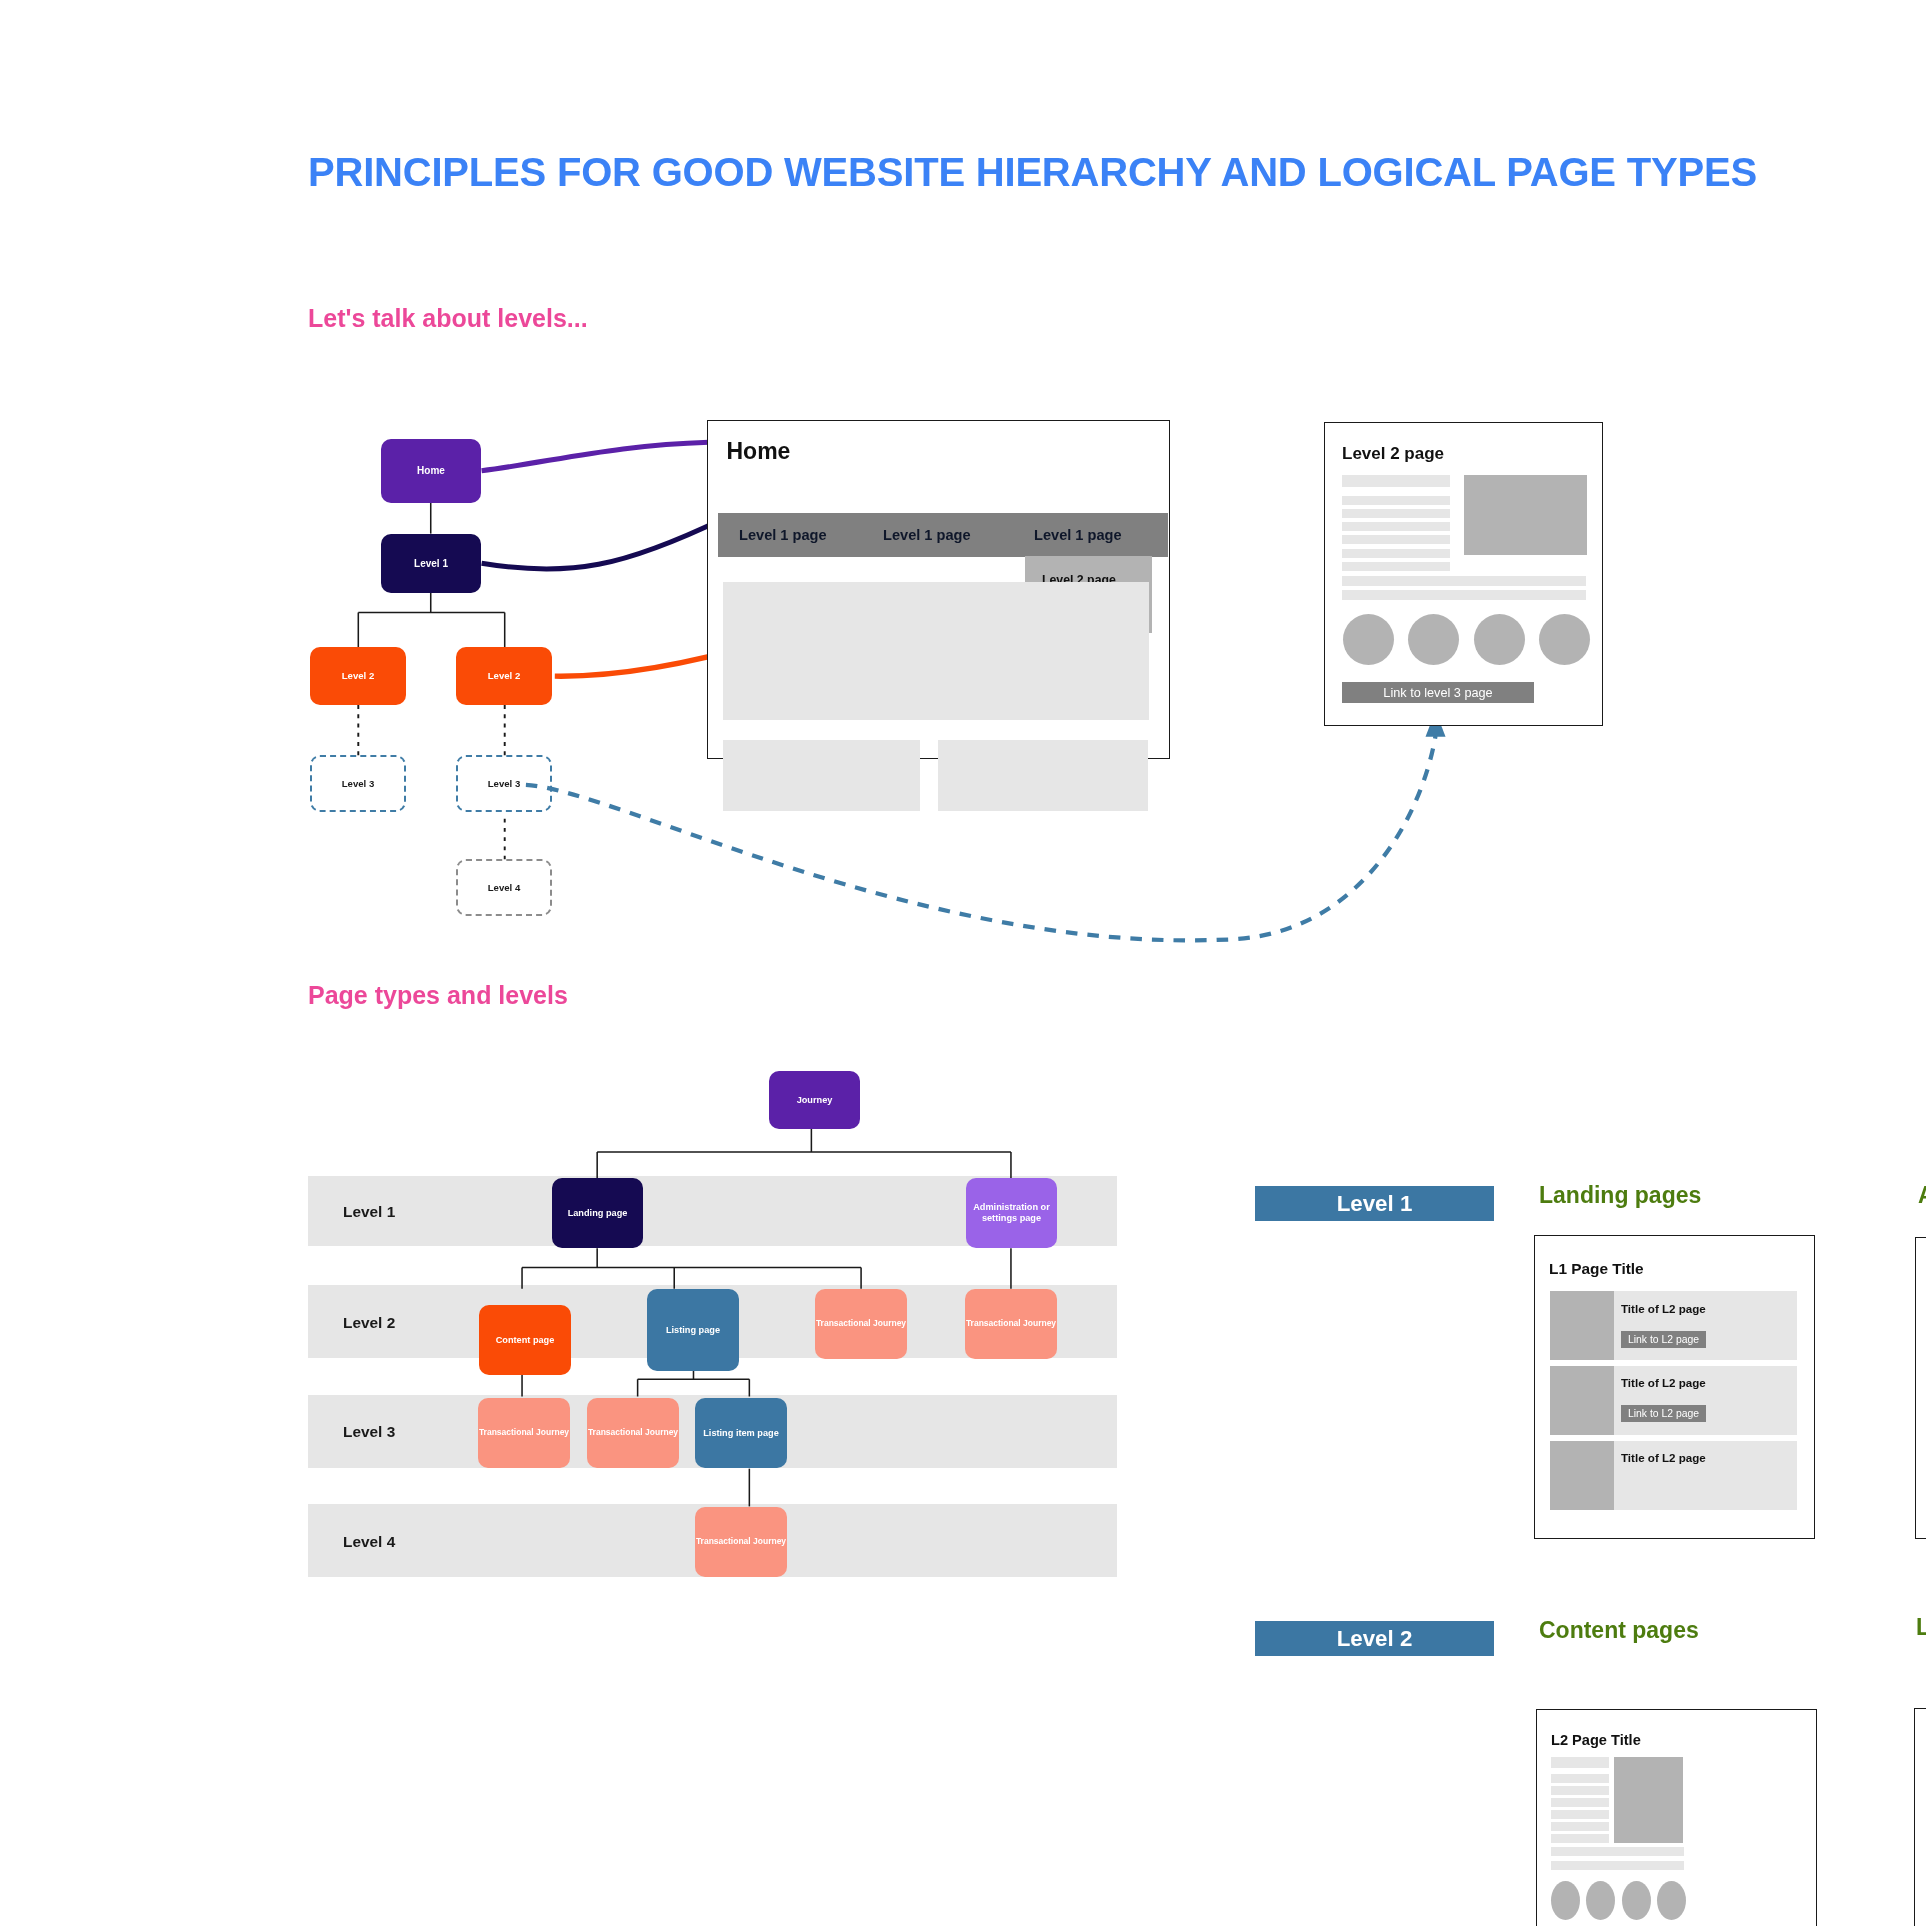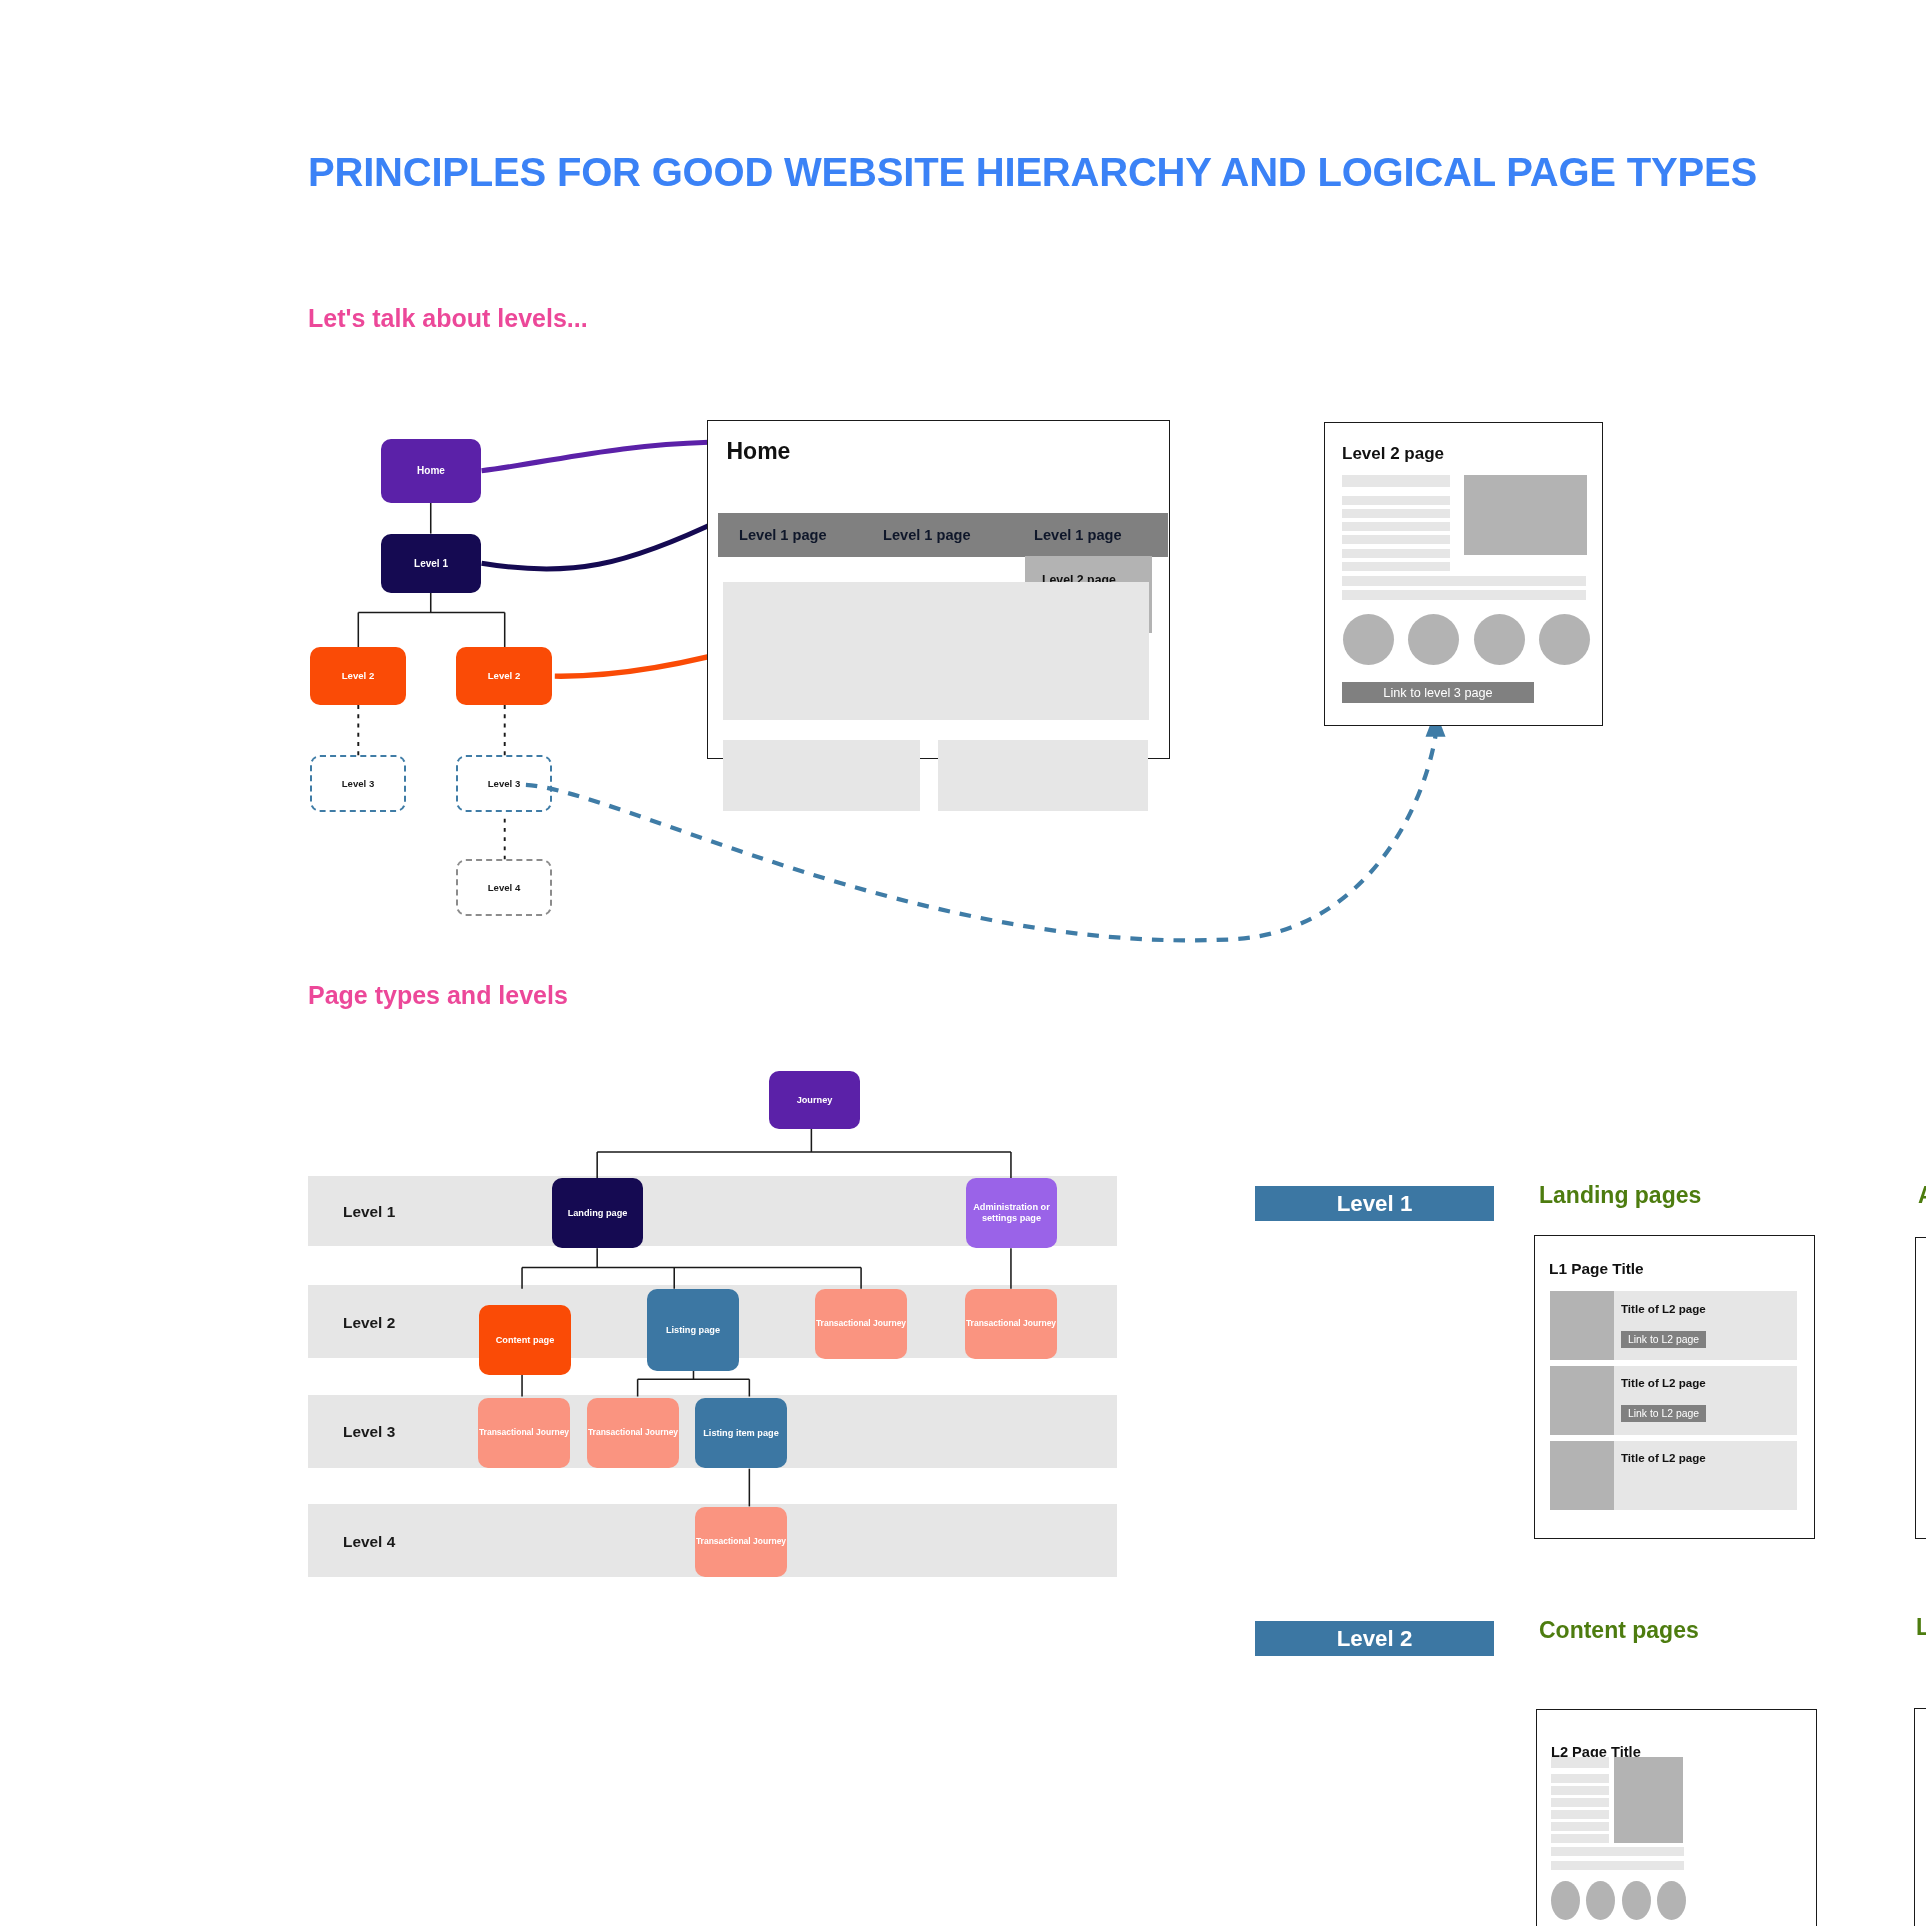--- a/index.html
+++ b/index.html
@@ -318,21 +318,21 @@
 
   <div class="level-chip" style="left:1255px; top:1621px;">
     <span>Level 2</span>
   </div>
 
   <div class="panel-heading" style="left:1539px; top:1617px;">Content pages</div>
 
   <div class="panel-heading" style="left:1916px; top:1614px;">Listing pages</div>
 
   <div class="frame" style="left:1536px; top:1709px; width:281px; height:283px;">
-    <div class="frame-title" style="left:14px; top:22.3px; font-size:14.6px;margin-top:12px;">L2 Page Title</div>
+    <div class="frame-title" style="left:14px; top:22.3px; font-size:14.6px;">L2 Page Title</div>
 
     <div class="bar g-light" style="left:14px; top:47px; width:58px; height:10.8px;"></div>
     <div class="bar g-light" style="left:14px; top:64px; width:58px; height:8.5px;"></div>
     <div class="bar g-light" style="left:14px; top:76px; width:58px; height:8.5px;"></div>
     <div class="bar g-light" style="left:14px; top:88px; width:58px; height:8.5px;"></div>
     <div class="bar g-light" style="left:14px; top:100px; width:58px; height:8.5px;"></div>
     <div class="bar g-light" style="left:14px; top:112px; width:58px; height:8.5px;"></div>
     <div class="bar g-light" style="left:14px; top:124px; width:58px; height:8.5px;"></div>
     <div class="bar g-mid" style="left:77px; top:47px; width:69px; height:86px;"></div>
     <div class="bar g-light" style="left:14px; top:137px; width:133px; height:9.2px;"></div>

